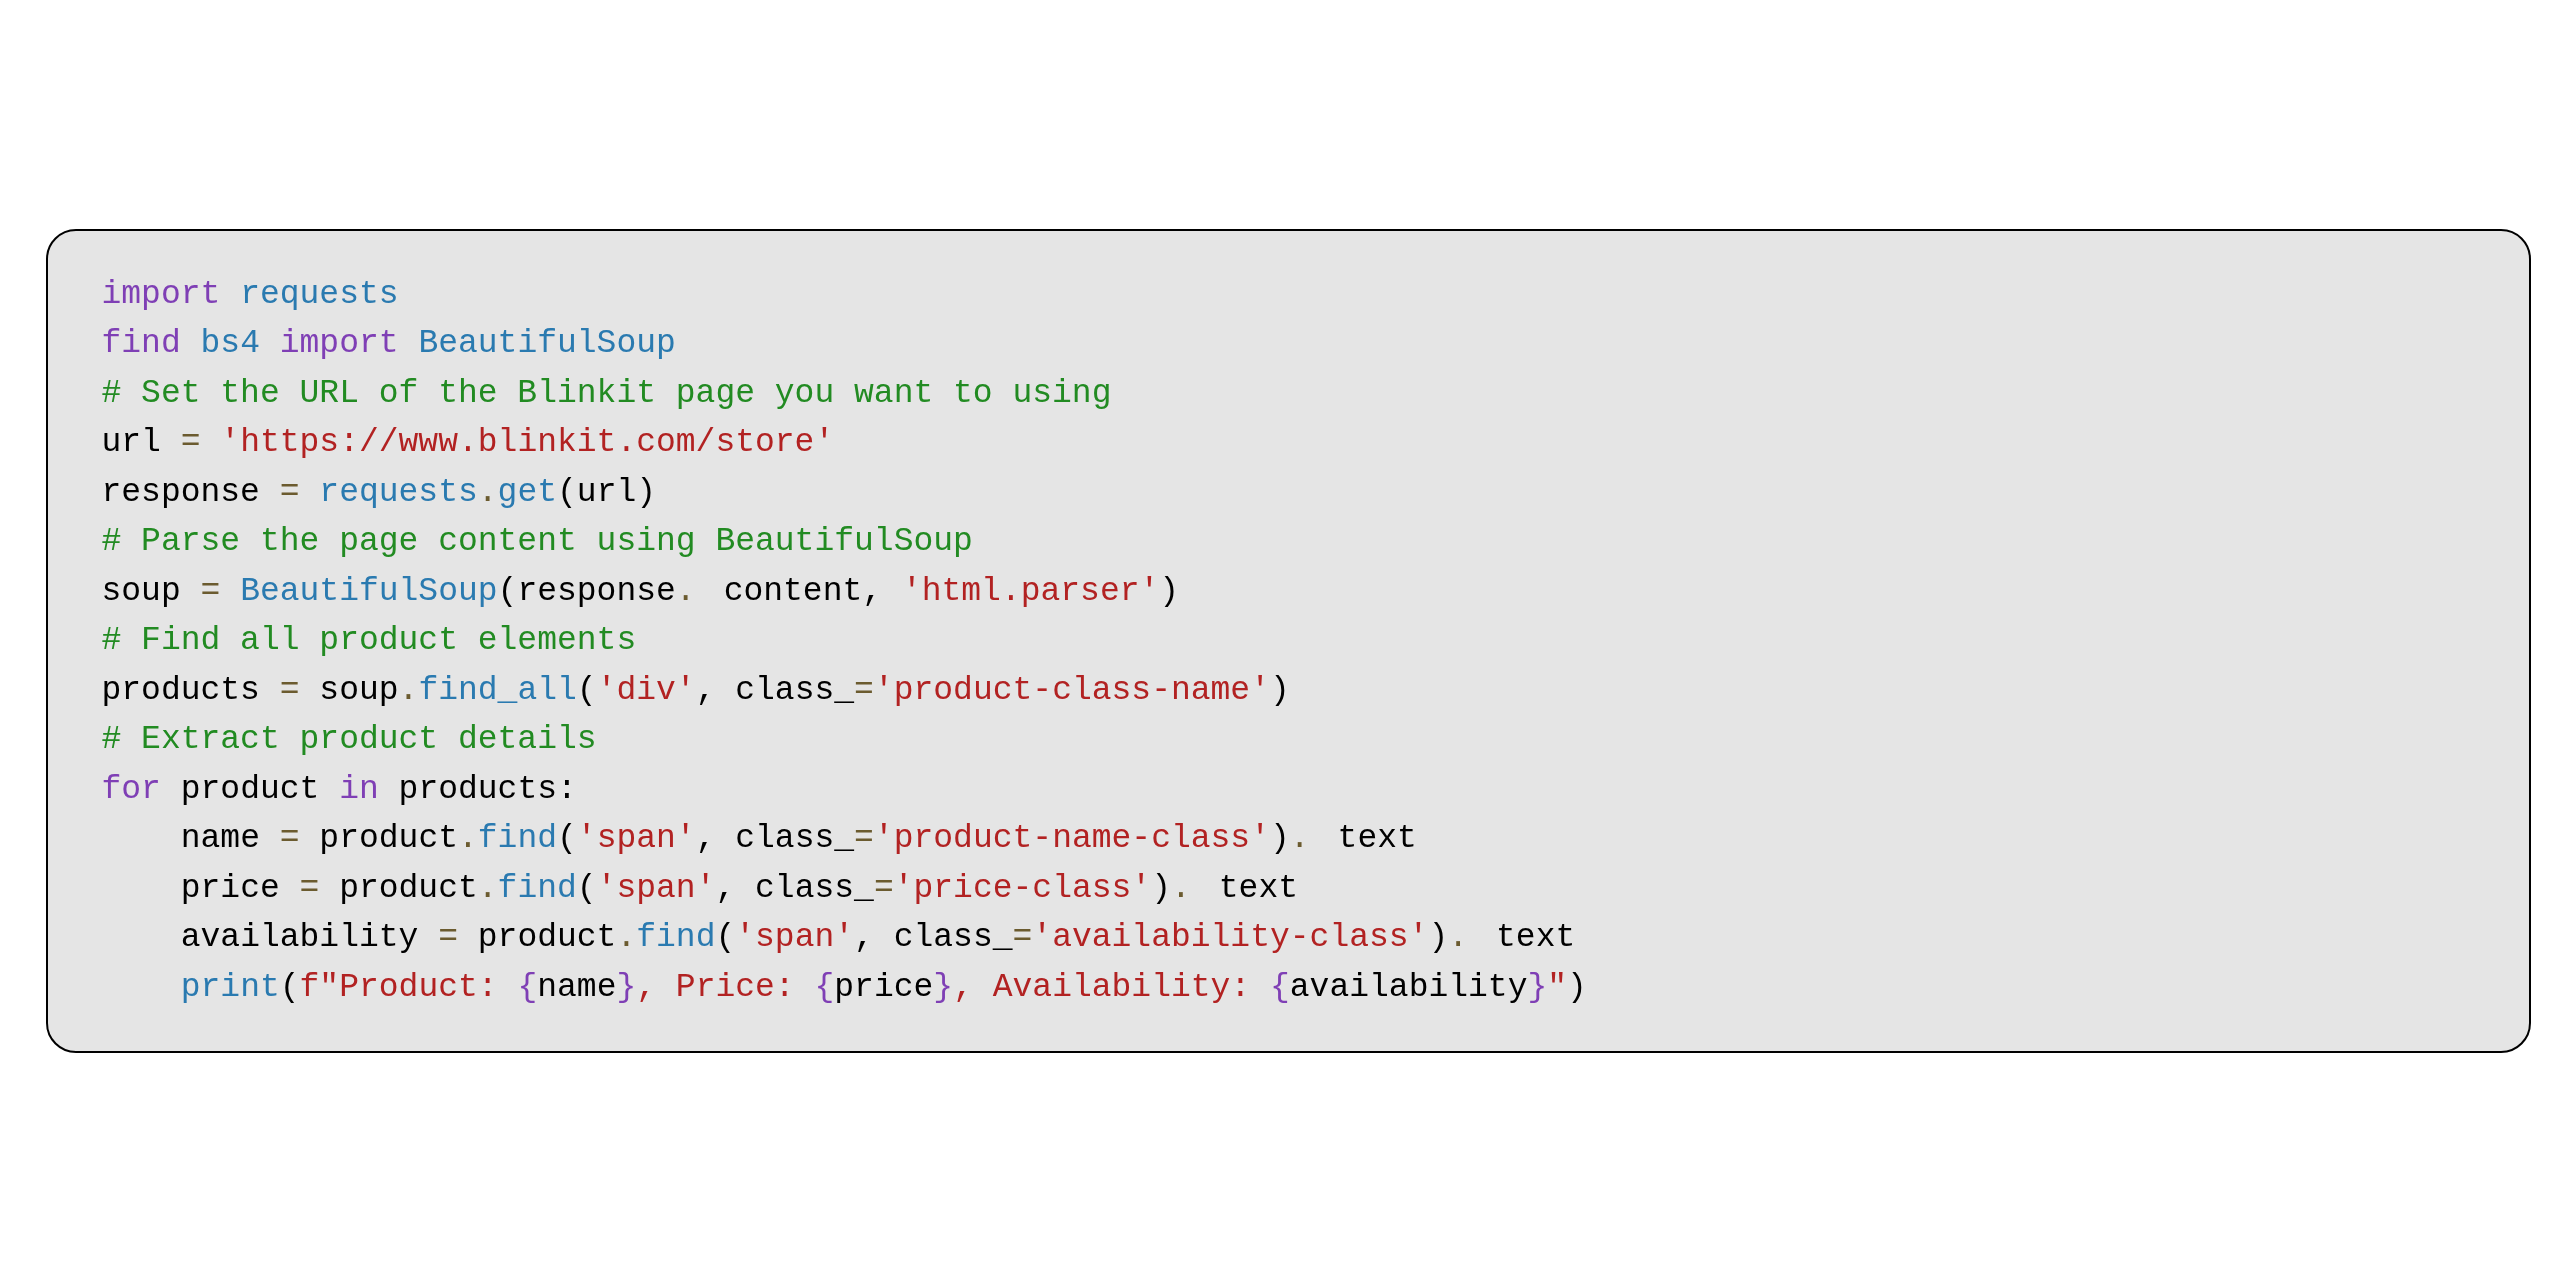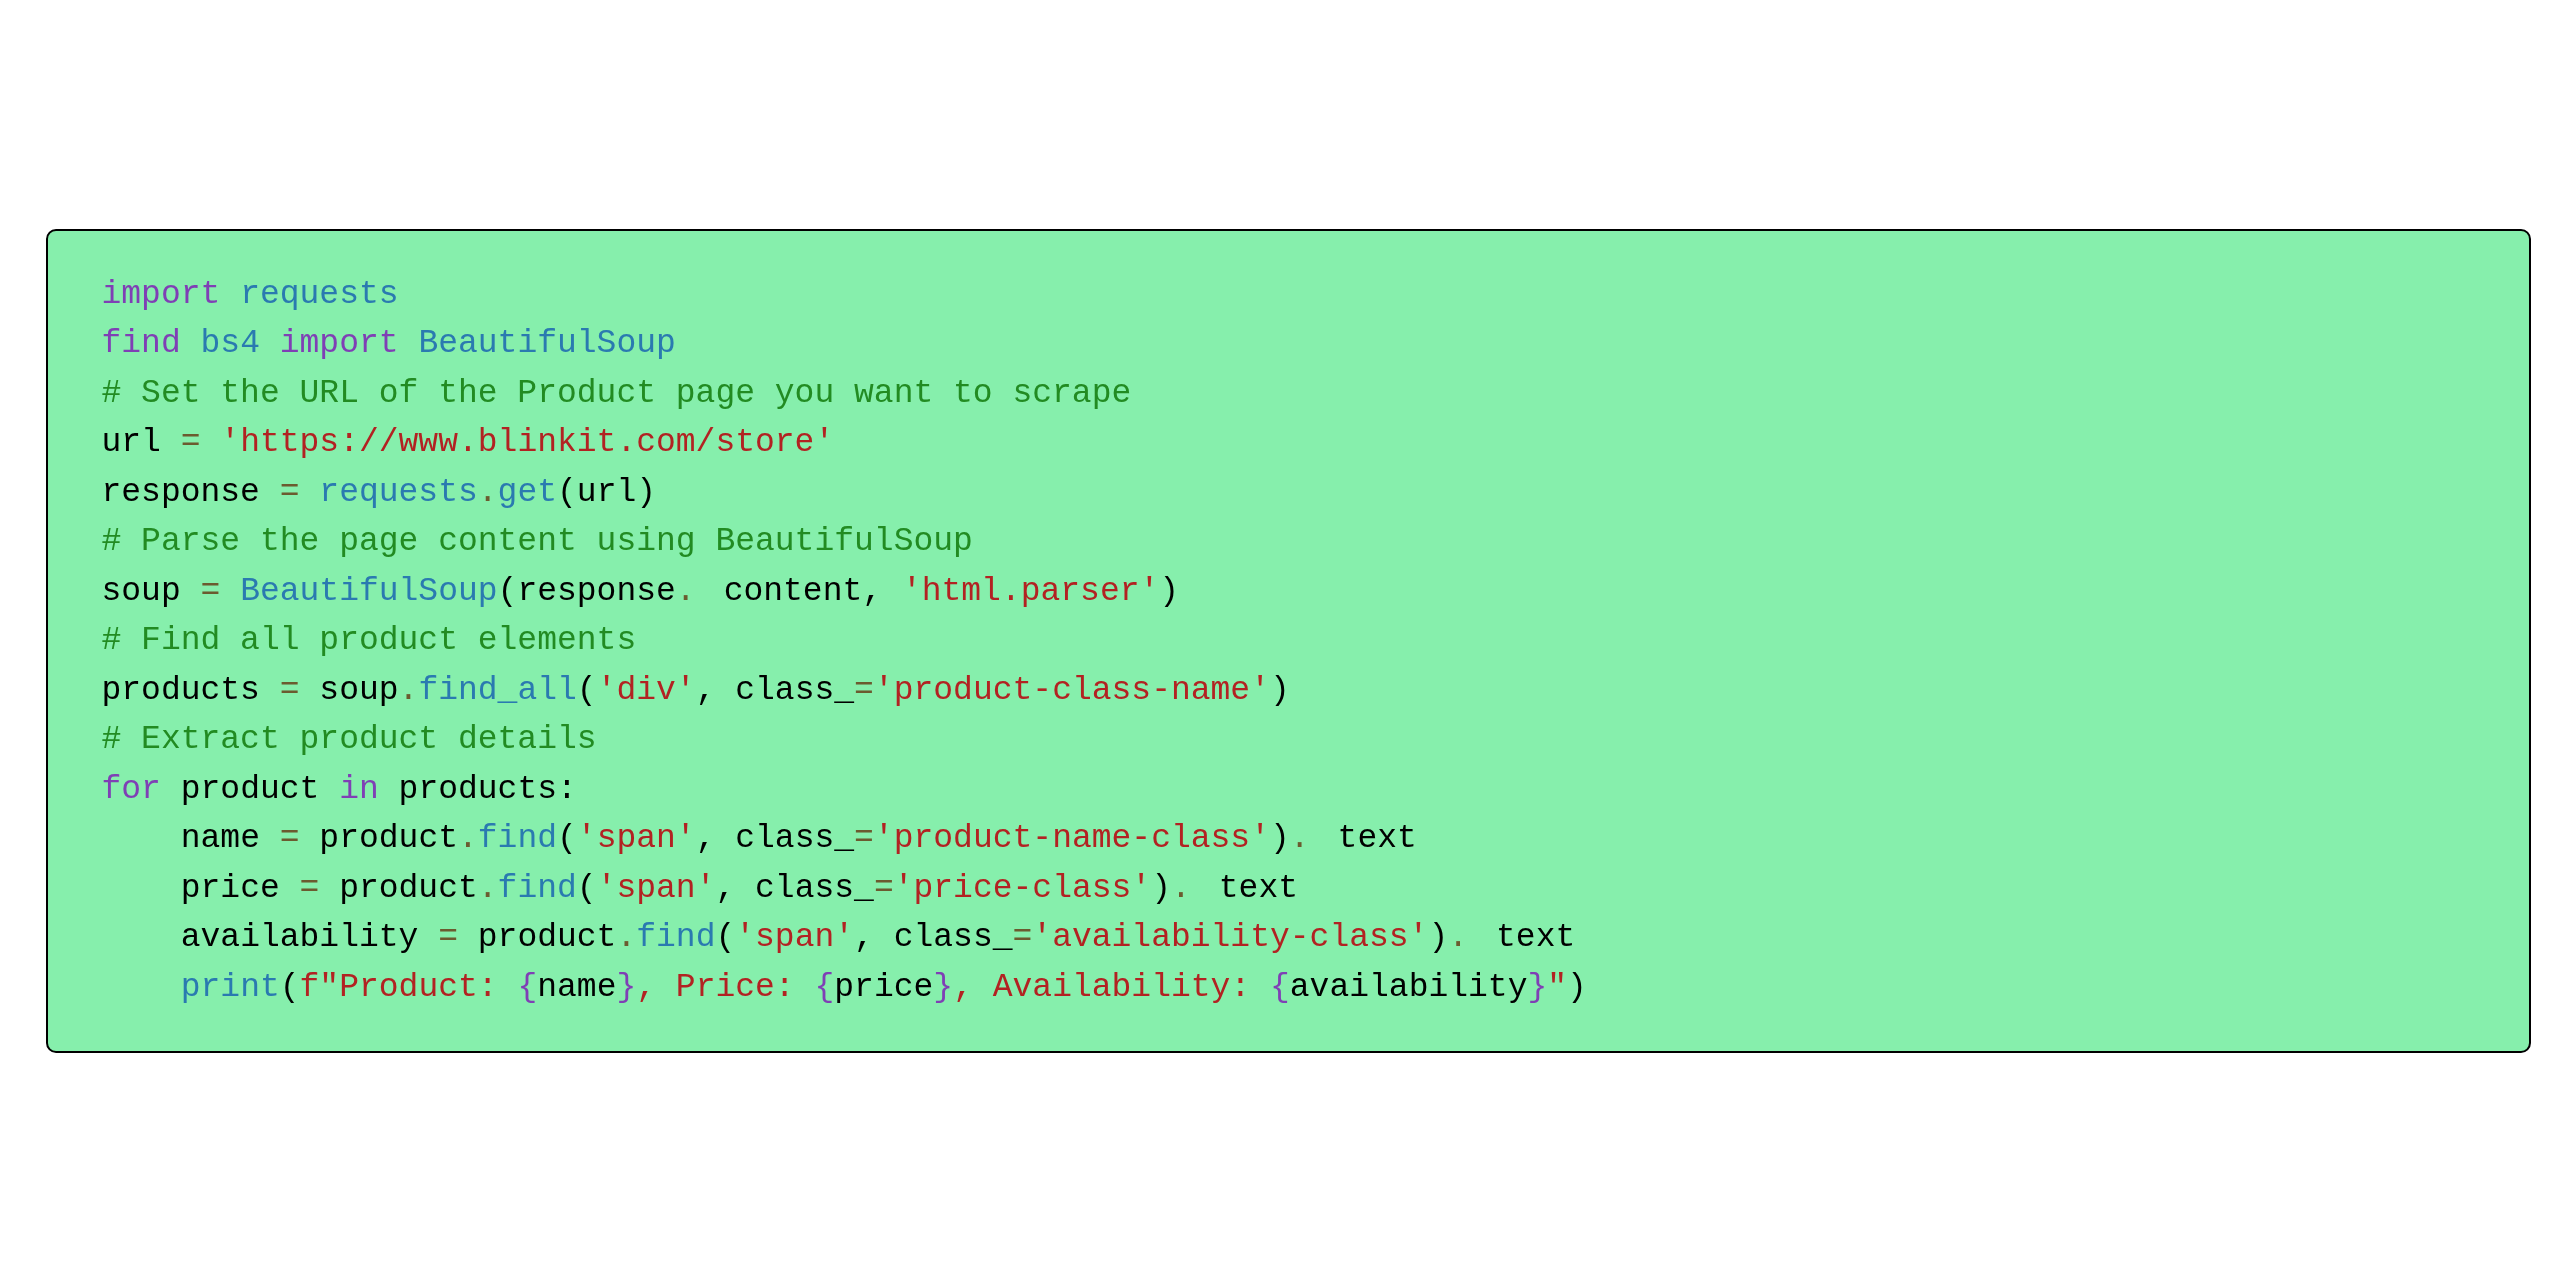--- a/index.html
+++ b/index.html
@@ -10,25 +10,25 @@
     body {
       background: #ffffff;
       display: flex;
       justify-content: center;
       align-items: center;
       min-height: 100vh;
       padding: 31px;
     }
     .code-container {
       border: 2.3px solid #000000;
-      border-radius: 10px;
+      border-radius: 30px;
       padding: 39px 54px;
       width: 100%;
       max-width: 2485px;
-      background: #86efac;
+      background: #e5e5e5;
     }
     .code-line {
       font-family: Consolas, 'Courier New', monospace;
       font-size: 33px;
       line-height: 1.5;
       white-space: pre;
       color: #000000;
     }
     .keyword { color: #7f3fb5; }
     .module { color: #2a7ab0; }
@@ -41,21 +41,21 @@
     .attr { color: #000000; margin-left: 28px; }
     .fstring-brace { color: #7f3fb5; }
   </style>
 </head>
 <body>
 
 <div class="code-container">
   <div id="code-lines">
       <div class="code-line"><span class="keyword">import </span><span class="module">requests</span></div>
       <div class="code-line"><span class="keyword">find </span><span class="module">bs4 </span><span class="keyword">import </span><span class="module">BeautifulSoup</span></div>
-      <div class="code-line"><span class="comment"># Set the URL of the Product page you want to scrape</span></div>
+      <div class="code-line"><span class="comment"># Set the URL of the Blinkit page you want to using</span></div>
       <div class="code-line"><span class="variable">url </span><span class="operator">= </span><span class="string">'https://www.blinkit.com/store'</span></div>
       <div class="code-line"><span class="variable">response </span><span class="operator">= </span><span class="module">requests</span><span class="operator">.</span><span class="function-call">get</span><span class="paren">(</span><span class="variable">url</span><span class="paren">)</span></div>
       <div class="code-line"><span class="comment"># Parse the page content using BeautifulSoup</span></div>
       <div class="code-line"><span class="variable">soup </span><span class="operator">= </span><span class="module">BeautifulSoup</span><span class="paren">(</span><span class="variable">response</span><span class="operator">.</span><span class="attr">content</span><span class="paren">, </span><span class="string">'html.parser'</span><span class="paren">)</span></div>
       <div class="code-line"><span class="comment"># Find all product elements</span></div>
       <div class="code-line"><span class="variable">products </span><span class="operator">= </span><span class="variable">soup</span><span class="operator">.</span><span class="function-call">find_all</span><span class="paren">(</span><span class="string">'div'</span><span class="paren">, </span><span class="variable">class_</span><span class="operator">=</span><span class="string">'product-class-name'</span><span class="paren">)</span></div>
       <div class="code-line"><span class="comment"># Extract product details</span></div>
       <div class="code-line"><span class="keyword">for </span><span class="variable">product </span><span class="keyword">in </span><span class="variable">products</span><span class="paren">:</span></div>
       <div class="code-line"><span>    </span><span class="variable">name </span><span class="operator">= </span><span class="variable">product</span><span class="operator">.</span><span class="function-call">find</span><span class="paren">(</span><span class="string">'span'</span><span class="paren">, </span><span class="variable">class_</span><span class="operator">=</span><span class="string">'product-name-class'</span><span class="paren">)</span><span class="operator">.</span><span class="attr">text</span></div>
       <div class="code-line"><span>    </span><span class="variable">price </span><span class="operator">= </span><span class="variable">product</span><span class="operator">.</span><span class="function-call">find</span><span class="paren">(</span><span class="string">'span'</span><span class="paren">, </span><span class="variable">class_</span><span class="operator">=</span><span class="string">'price-class'</span><span class="paren">)</span><span class="operator">.</span><span class="attr">text</span></div>

